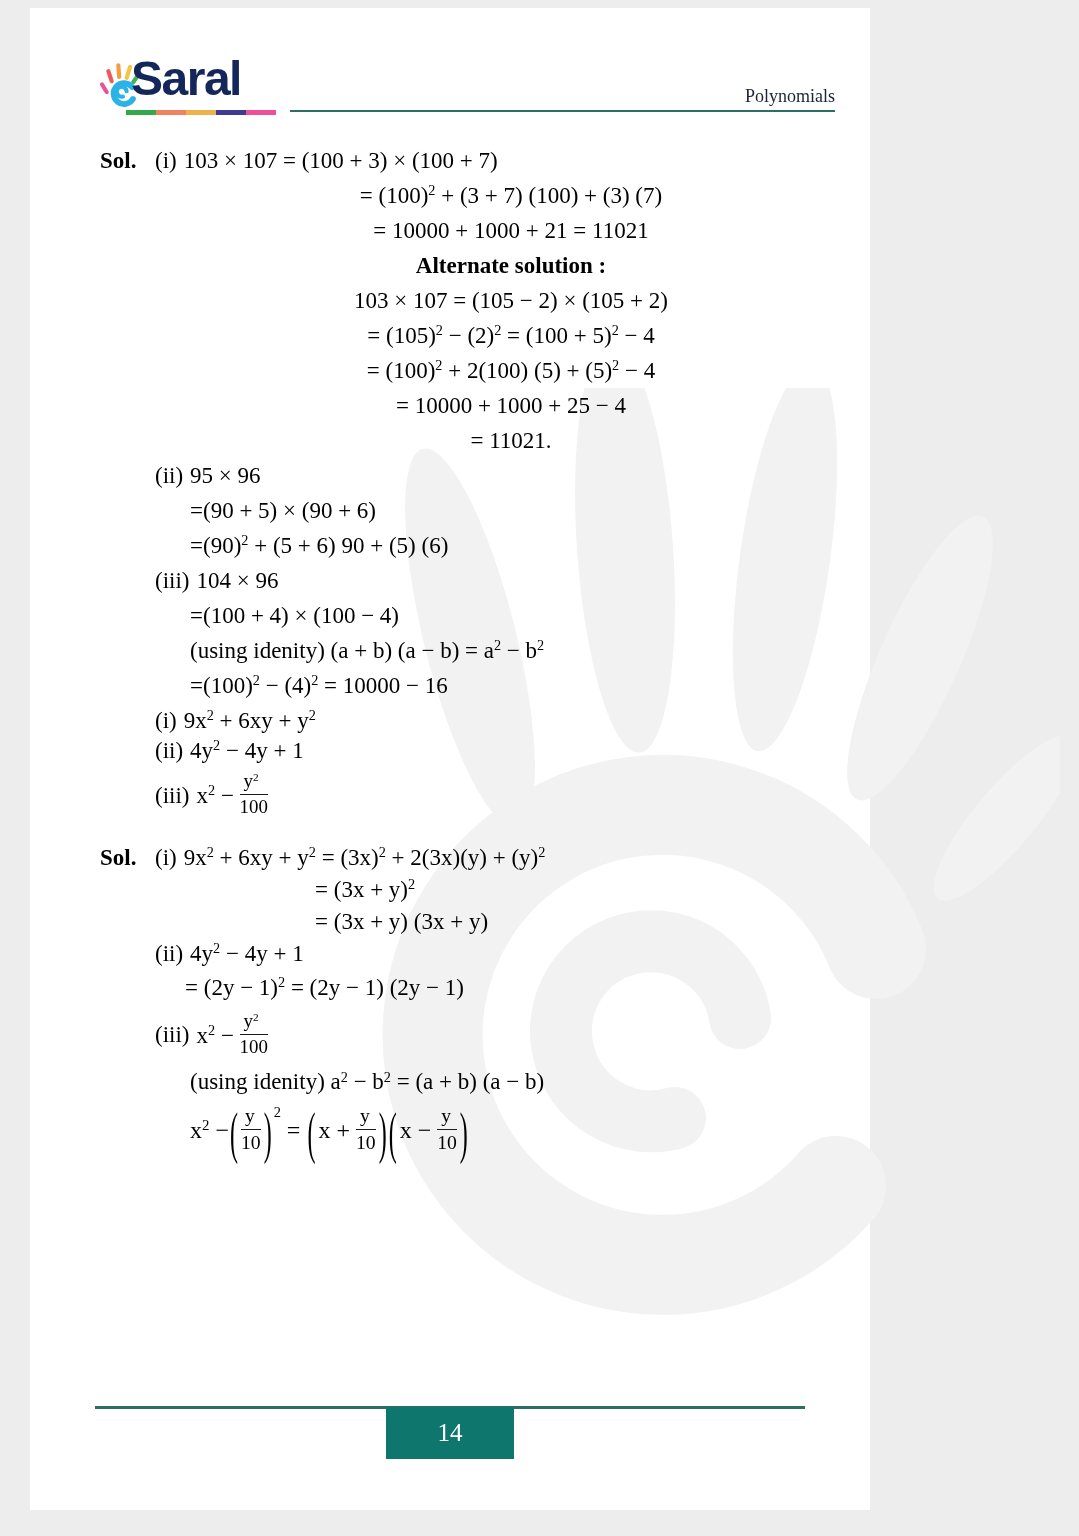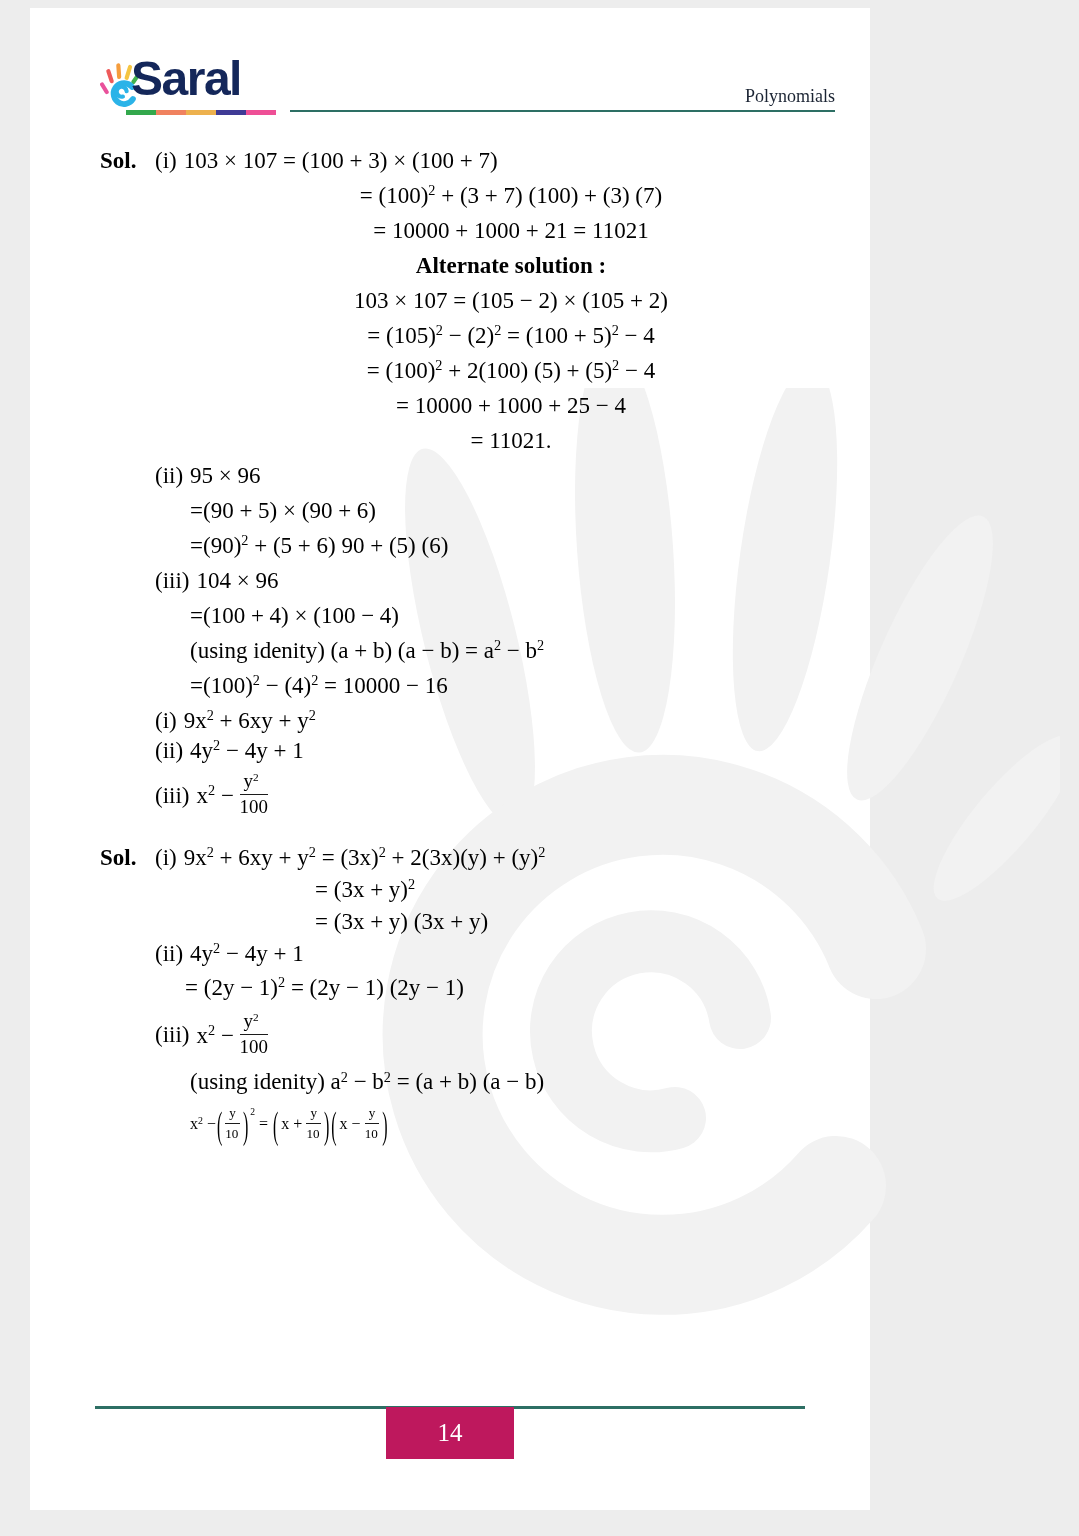--- a/index.html
+++ b/index.html
@@ -14,21 +14,21 @@
   #logo{position:absolute;left:0;top:0;width:186px;height:64px;}
   #hand{position:absolute;left:0;top:2px;width:50px;height:54px;}
   #brand{position:absolute;left:31px;top:0;font-family:"Liberation Sans",sans-serif;font-weight:bold;font-size:48px;line-height:52px;color:#14275a;letter-spacing:-1.5px;}
   #ubar{position:absolute;left:26px;bottom:2px;display:flex;height:5px;}
   #ubar div{width:30px;height:5px;}
   #ptitle{position:absolute;right:0;bottom:10px;font-family:"Liberation Serif",serif;font-size:18px;color:#1b2433;}
   
   #rows{position:relative;}
   .r{font-family:"Liberation Serif",serif;font-size:23px;line-height:24px;color:#000000;margin-bottom:11px;position:relative;}
   .b{font-weight:bold;}
-  .small{font-size:16px;}
+  .small{font-size:24px;}
   .ind1{padding-left:55px;}
   .ind2{padding-left:87px;text-align:center;}
   .ind2b{padding-left:85px;}
   .ind3{padding-left:90px;}
   .ind4{padding-left:215px;}
   .mb6{margin-bottom:6px;}
   .mb8{margin-bottom:8px;}
   .mb10{margin-bottom:10px;}
   .gt10{margin-top:10px;}
   .gt12{margin-top:12px;}
@@ -122,18 +122,18 @@
         <div class="r ind2b">= (2y − 1)<sup>2</sup> = (2y − 1) (2y − 1)</div>
         <div class="r ind1 gt15"><span class="mk">(iii)</span>x<sup>2</sup> − <span class="frac"><span class="num">y<sup>2</sup></span><span class="den">100</span></span></div>
         <div class="r ind3 gt10">(using idenity) a<sup>2</sup> − b<sup>2</sup>  = (a + b) (a − b)</div>
         <div class="r ind3 gt15 small">x<sup>2</sup> −<span class="pgroup"><span class="bp">(</span><span class="pinner"><span class="frac"><span class="num">y</span><span class="den">10</span></span></span><span class="bp">)</span><sup class="psup">2</sup></span> = <span class="pgroup"><span class="bp">(</span><span class="pinner">x + <span class="frac"><span class="num">y</span><span class="den">10</span></span></span><span class="bp">)</span></span><span class="pgroup"><span class="bp">(</span><span class="pinner">x − <span class="frac"><span class="num">y</span><span class="den">10</span></span></span><span class="bp">)</span></span></div>
       </div>
 
   </div>
 
   <div id="ftr">
     <div id="ftr-rule" style="border-top-color: rgb(45, 111, 100);"></div>
-    <div id="pnum-box" style="background: #be185d;">
+    <div id="pnum-box" style="background: #0f766e;">
       <span id="pnum">14</span>
     </div>
   </div>
 
 </div>
 
 </body></html>

